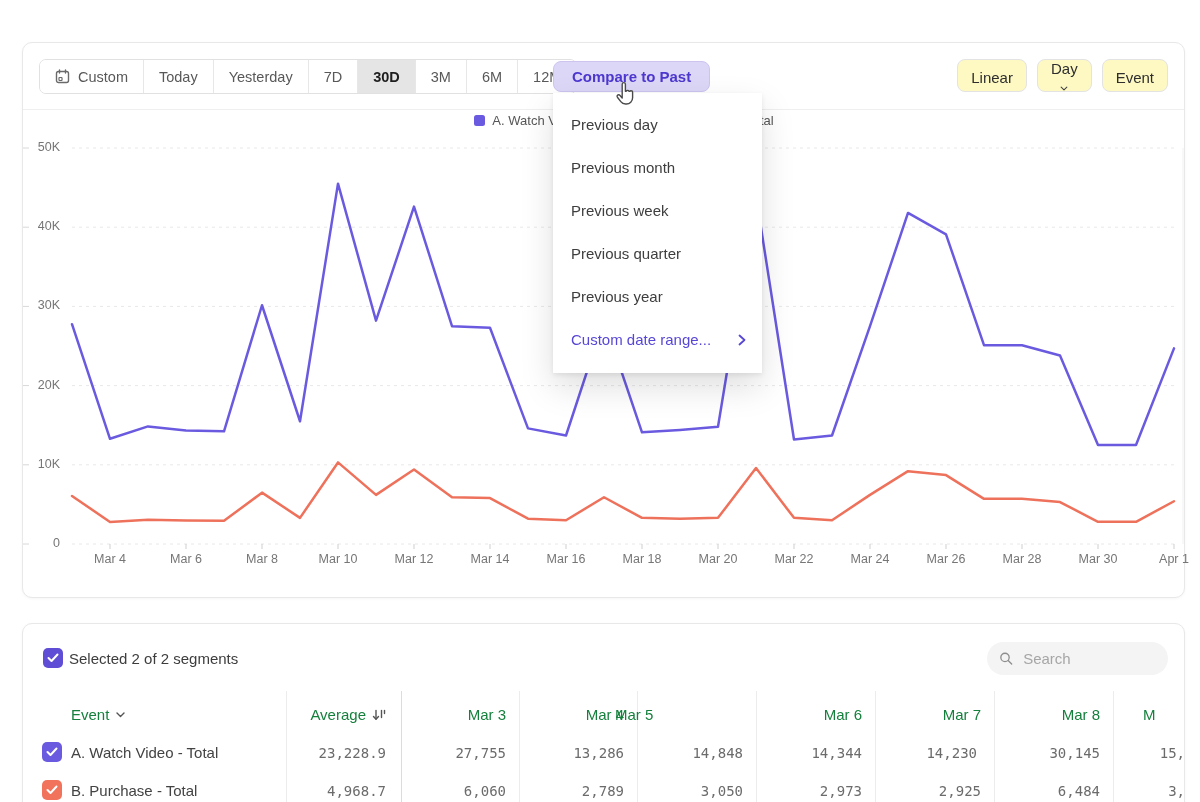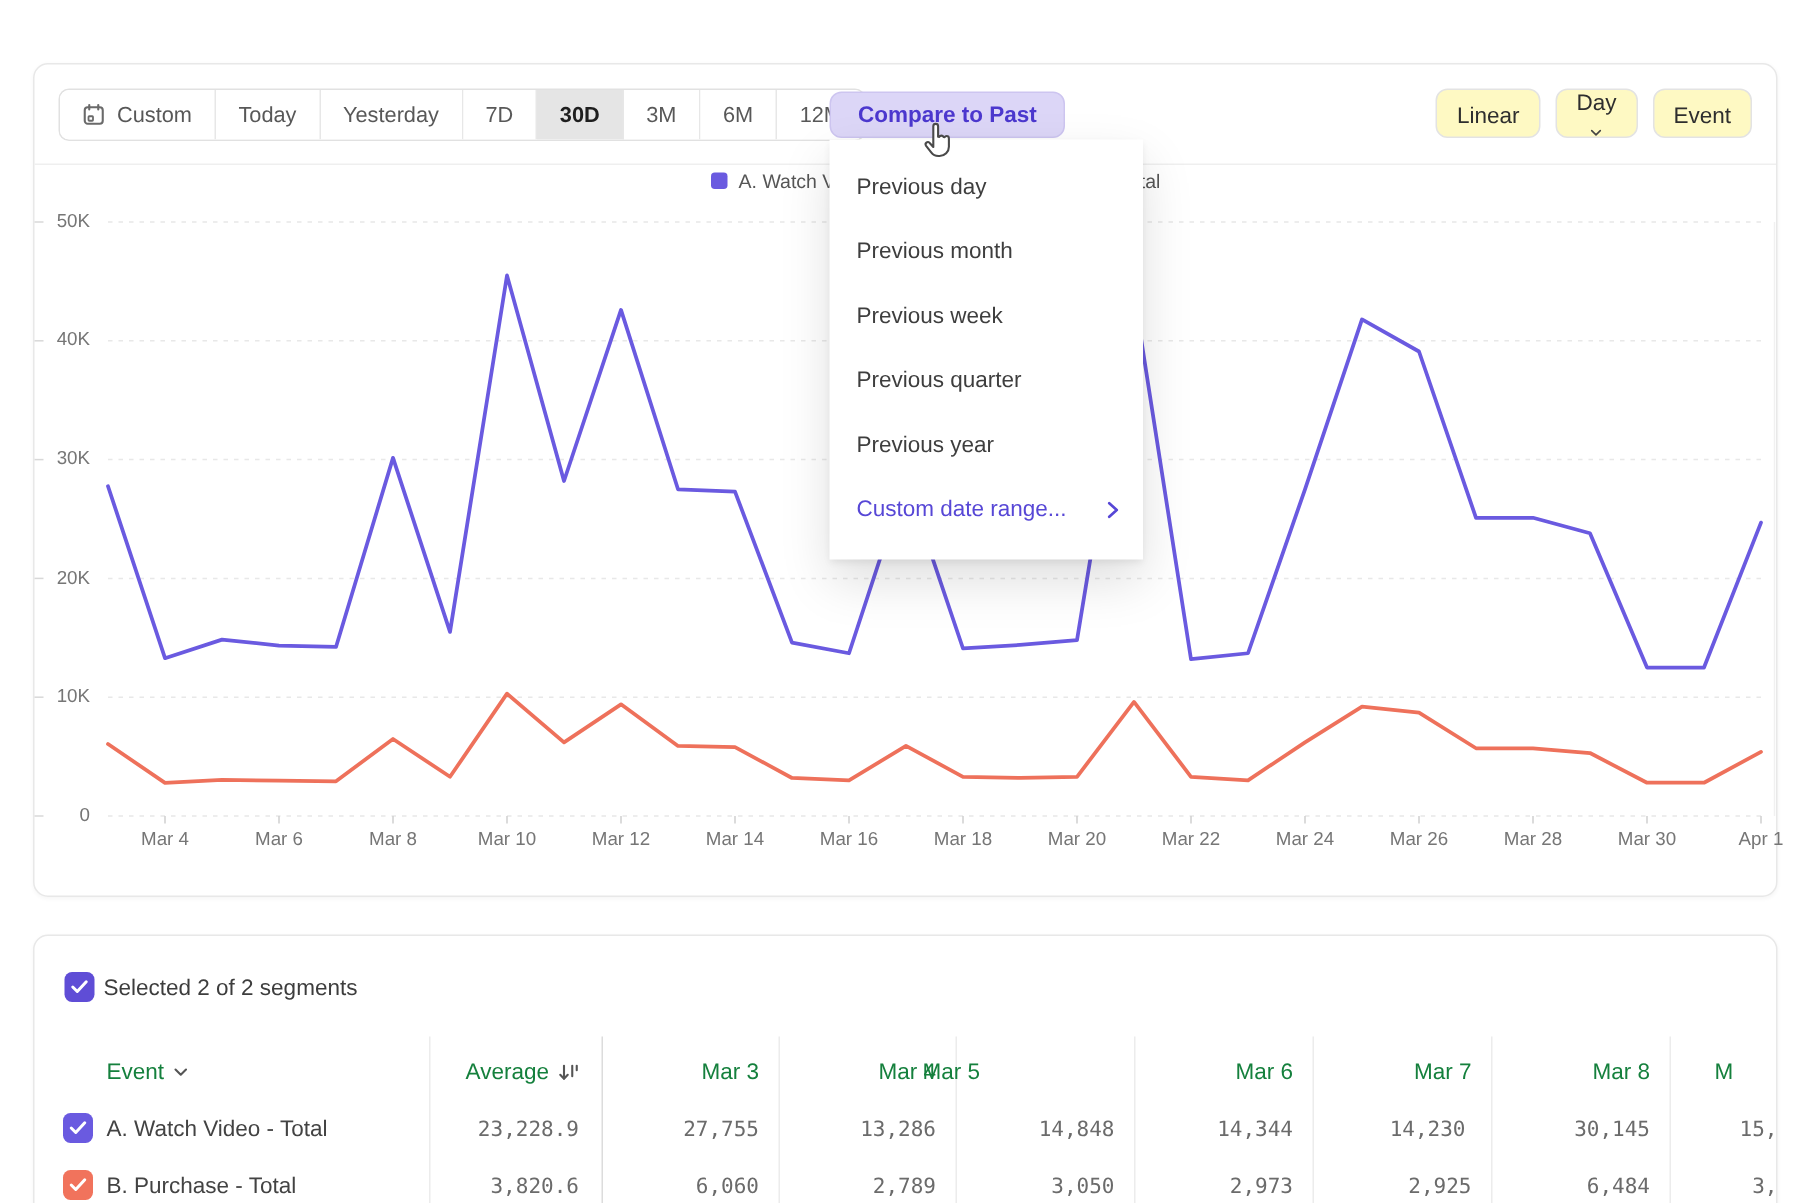--- a/index.html
+++ b/index.html
@@ -228,20 +228,27 @@
     <path d="M9.2 3.2 C9.2 2.3 9.9 1.6 10.8 1.6 C11.7 1.6 12.4 2.3 12.4 3.2 L12.4 10.2 L13.2 10.3 C13.4 9.8 13.9 9.4 14.6 9.4 C15.2 9.4 15.8 9.8 16 10.3 L16.8 10.4 C17 10 17.5 9.7 18 9.7 C18.9 9.7 19.6 10.4 19.6 11.3 L19.6 16.8 C19.6 20.2 16.8 23 13.4 23 L12.6 23 C10.7 23 8.9 22.1 7.8 20.6 L4.4 16.2 C3.9 15.5 4 14.6 4.6 14.1 C5.3 13.5 6.3 13.6 6.8 14.3 L9.2 17 Z" fill="#ffffff" stroke="#4a4a4a" stroke-width="1.4" stroke-linejoin="round"></path>
   </svg>
 
   <div class="card table-card">
     <div class="cb" style="left: 20px; top: 24px; background: rgb(95, 77, 214);">
         <svg width="12" height="10" viewBox="0 0 12 10">
           <polyline points="1.5,5 4.5,8 10.5,1.5" fill="none" stroke="#fff" stroke-width="2" stroke-linecap="round" stroke-linejoin="round"></polyline>
         </svg>
       </div>
     <span class="summary-label">Selected 2 of 2 segments</span>
+    <div class="search">
+      <svg width="17" height="17" viewBox="0 0 17 17">
+        <circle cx="7.2" cy="7.2" r="5" fill="none" stroke="#8e8e8e" stroke-width="1.6"></circle>
+        <line x1="11" y1="11" x2="15.2" y2="15.2" stroke="#8e8e8e" stroke-width="1.6" stroke-linecap="round"></line>
+      </svg>
+      <input placeholder="Search" style="">
+    </div>
     <div>
         <div class="vsep" style="left: 263px;"></div>
         <div class="vsep strong" style="left: 378px;"></div>
         <div class="vsep" style="left: 496px;"></div>
         <div class="vsep" style="left: 614px;"></div>
         <div class="vsep" style="left: 733px;"></div>
         <div class="vsep" style="left: 852px;"></div>
         <div class="vsep" style="left: 971px;"></div>
         <div class="vsep" style="left: 1090px;"></div>
         <div class="th" style="left: 48px; top: 82px; display: flex; align-items: center; gap: 7px;">
@@ -291,21 +298,21 @@
         <span class="td num" style="left: 739px; top: 121px;">14,344</span>
         <span class="td num" style="left: 854px; top: 121px;">14,230</span>
         <span class="td num" style="left: 977px; top: 121px;">30,145</span>
         <span class="td num" style="left: 1062px; top: 121px;">15,</span>
         <div class="cb" style="background: rgb(241, 115, 92); left: 19px; top: 156px; position: absolute;">
           <svg width="12" height="10" viewBox="0 0 12 10">
             <polyline points="1.5,5 4.5,8 10.5,1.5" fill="none" stroke="#fff" stroke-width="2" stroke-linecap="round" stroke-linejoin="round"></polyline>
           </svg>
         </div>
         <span class="row-label" style="left: 48px; top: 158px;">B. Purchase - Total</span>
-        <span class="td num" style="left: 263px; top: 159px;">3,820.6</span>
+        <span class="td num" style="left: 263px; top: 159px;">4,968.7</span>
         <span class="td num" style="left: 383px; top: 159px;">6,060</span>
         <span class="td num" style="left: 501px; top: 159px;">2,789</span>
         <span class="td num" style="left: 620px; top: 159px;">3,050</span>
         <span class="td num" style="left: 739px; top: 159px;">2,973</span>
         <span class="td num" style="left: 858px; top: 159px;">2,925</span>
         <span class="td num" style="left: 977px; top: 159px;">6,484</span>
         <span class="td num" style="left: 1062px; top: 159px;">3,</span>
       </div>
   </div>
 

